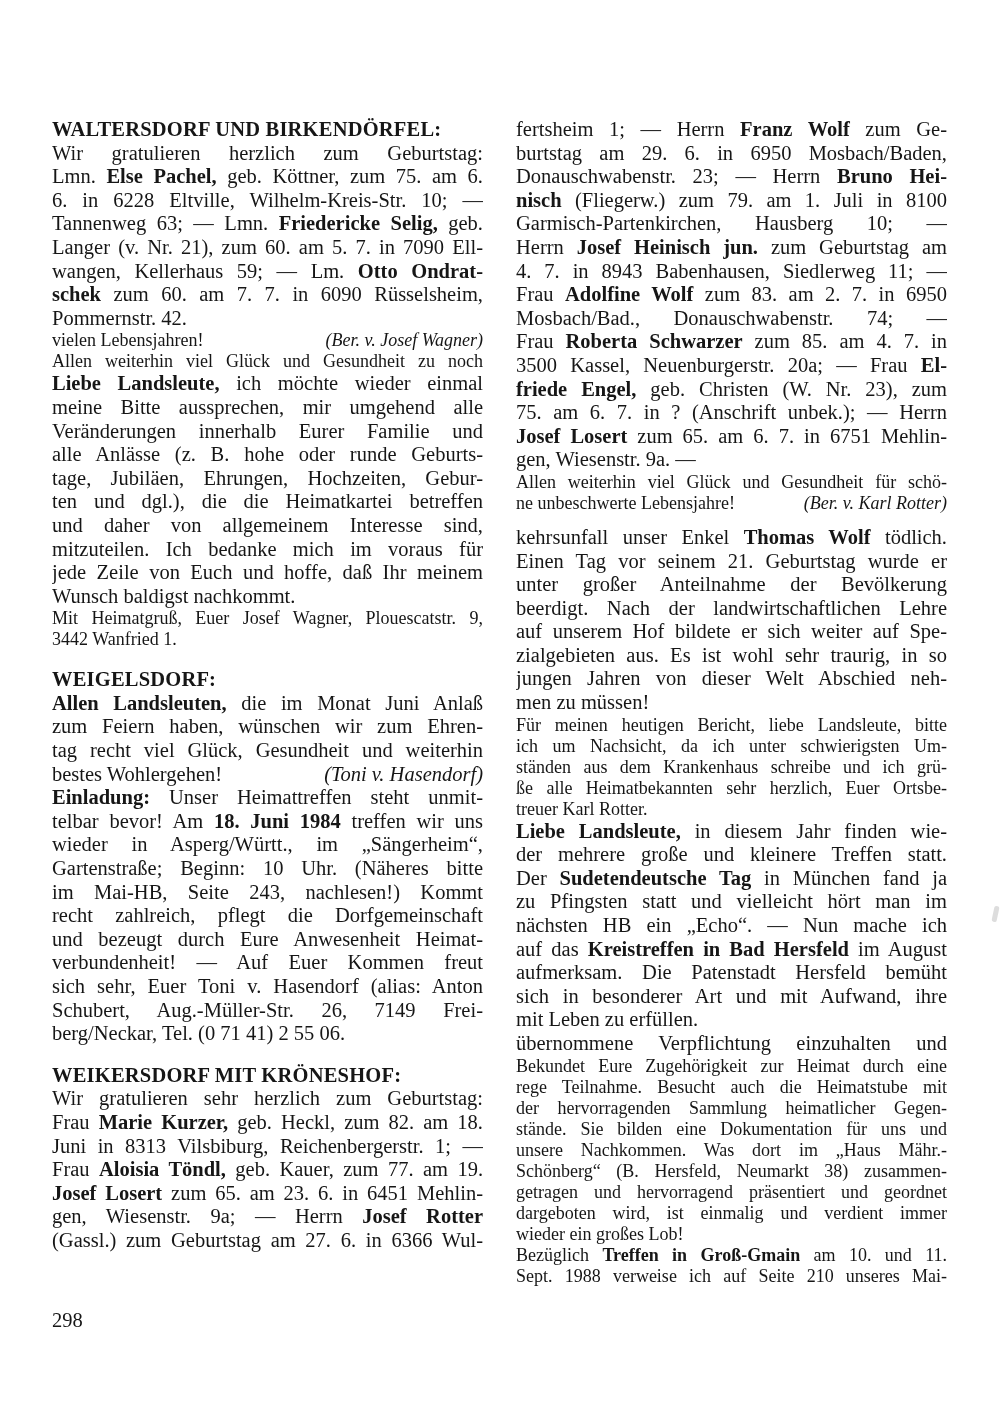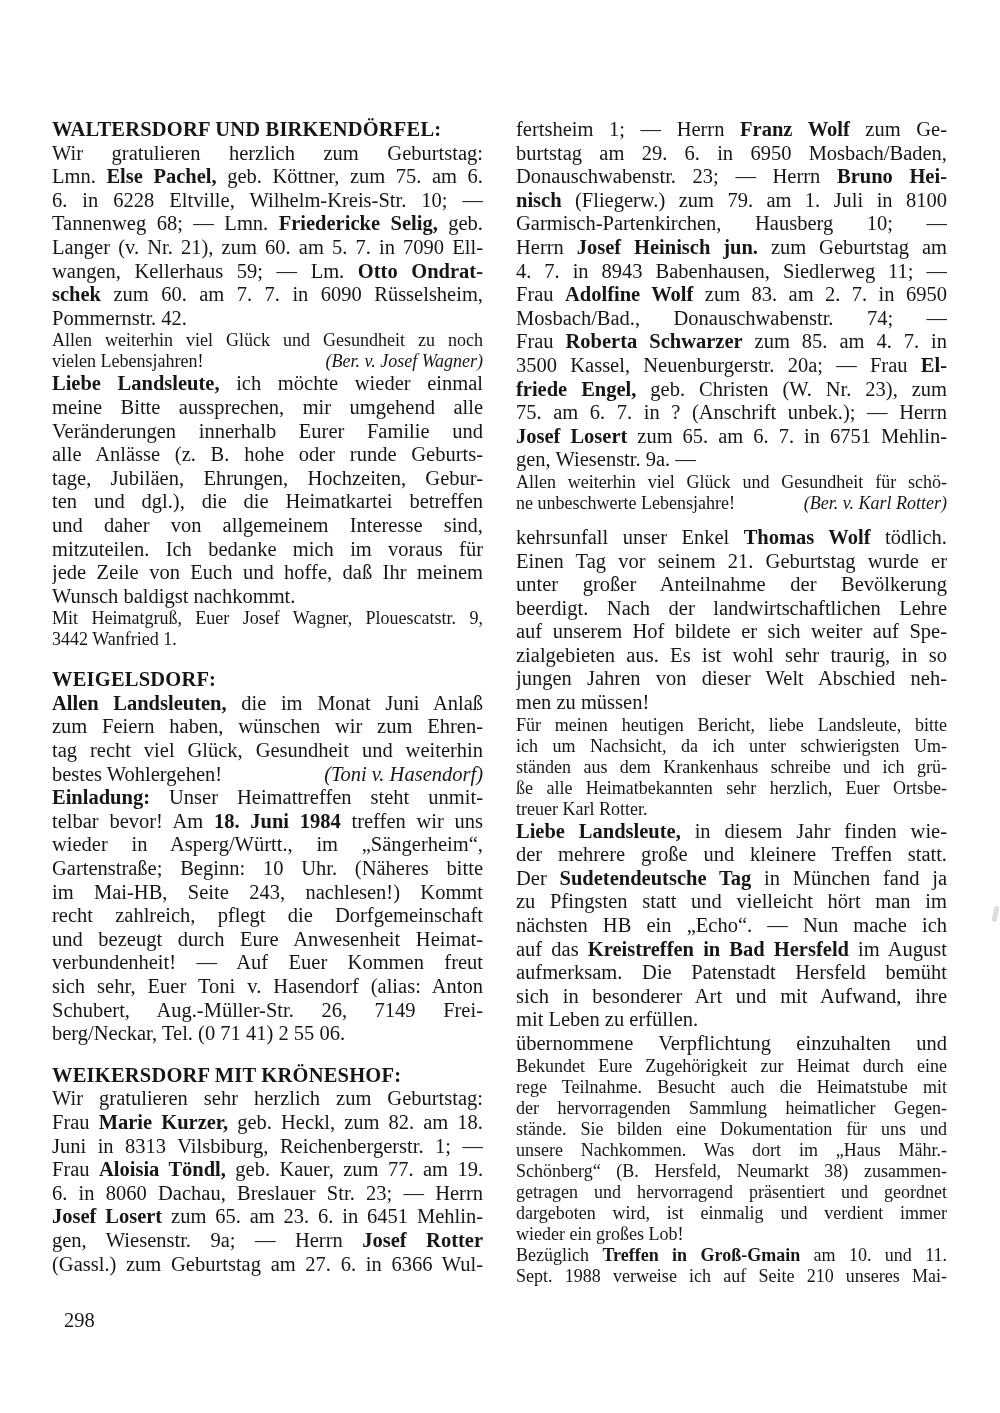--- a/index.html
+++ b/index.html
@@ -50,21 +50,21 @@
   }
   .line.split {
     display: flex;
     justify-content: space-between;
     align-items: baseline;
   }
   .b { font-weight: bold; }
   .i { font-style: italic; }
   .pagenum {
     position: absolute;
-    left: 64px;
+    left: 52px;
     top: 1308px;
     font-size: 20.5px;
     line-height: 24px;
     color: #161616;
   }
   .artifact {
     position: absolute;
     left: 993px;
     top: 906px;
     width: 5px;
@@ -81,32 +81,32 @@
 <div class="page">
   <div class="columns">
     <div class="col">
         <div class="block heading">
           <div class="line"><span class="b">WALTERSDORF UND BIRKENDÖRFEL:</span></div>
         </div>
         <div class="block main">
           <div class="line j"><span>Wir gratulieren herzlich zum Geburtstag:</span></div>
           <div class="line j"><span>Lmn. </span><span class="b">Else Pachel,</span><span> geb. Köttner, zum 75. am 6.</span></div>
           <div class="line j"><span>6. in 6228 Eltville, Wilhelm-Kreis-Str. 10; —</span></div>
-          <div class="line j"><span>Tannenweg 68; — Lmn. </span><span class="b">Friedericke Selig,</span><span> geb.</span></div>
+          <div class="line j"><span>Tannenweg 63; — Lmn. </span><span class="b">Friedericke Selig,</span><span> geb.</span></div>
           <div class="line j"><span>Langer (v. Nr. 21), zum 60. am 5. 7. in 7090 Ell-</span></div>
           <div class="line j"><span>wangen, Kellerhaus 59; — Lm. </span><span class="b">Otto Ondrat-</span></div>
           <div class="line j"><span class="b">schek</span><span> zum 60. am 7. 7. in 6090 Rüsselsheim,</span></div>
           <div class="line"><span>Pommernstr. 42.</span></div>
         </div>
         <div class="block small">
-          <div class="line j"><span>Allen weiterhin viel Glück und Gesundheit zu noch</span></div>
           <div class="line split">
             <span><span>vielen Lebensjahren!</span></span>
             <span><span class="i">(Ber. v. Josef Wagner)</span></span>
           </div>
+          <div class="line j"><span>Allen weiterhin viel Glück und Gesundheit zu noch</span></div>
         </div>
         <div class="block main">
           <div class="line j"><span class="b">Liebe Landsleute,</span><span> ich möchte wieder einmal</span></div>
           <div class="line j"><span>meine Bitte aussprechen, mir umgehend alle</span></div>
           <div class="line j"><span>Veränderungen innerhalb Eurer Familie und</span></div>
           <div class="line j"><span>alle Anlässe (z. B. hohe oder runde Geburts-</span></div>
           <div class="line j"><span>tage, Jubiläen, Ehrungen, Hochzeiten, Gebur-</span></div>
           <div class="line j"><span>ten und dgl.), die die Heimatkartei betreffen</span></div>
           <div class="line j"><span>und daher von allgemeinem Interesse sind,</span></div>
           <div class="line j"><span>mitzuteilen. Ich bedanke mich im voraus für</span></div>
@@ -143,21 +143,20 @@
           <div class="line"><span>berg/Neckar, Tel. (0 71 41) 2 55 06.</span></div>
         </div>
         <div class="block heading" style="margin-top: 18px;">
           <div class="line"><span class="b">WEIKERSDORF MIT KRÖNESHOF:</span></div>
         </div>
         <div class="block main">
           <div class="line j"><span>Wir gratulieren sehr herzlich zum Geburtstag:</span></div>
           <div class="line j"><span>Frau </span><span class="b">Marie Kurzer,</span><span> geb. Heckl, zum 82. am 18.</span></div>
           <div class="line j"><span>Juni in 8313 Vilsbiburg, Reichenbergerstr. 1; —</span></div>
           <div class="line j"><span>Frau </span><span class="b">Aloisia Töndl,</span><span> geb. Kauer, zum 77. am 19.</span></div>
-          <div class="line j"><span>6. in 8060 Dachau, Breslauer Str. 23; — Herrn</span></div>
           <div class="line j"><span class="b">Josef Losert</span><span> zum 65. am 23. 6. in 6451 Mehlin-</span></div>
           <div class="line j"><span>gen, Wiesenstr. 9a; — Herrn </span><span class="b">Josef Rotter</span></div>
           <div class="line j"><span>(Gassl.) zum Geburtstag am 27. 6. in 6366 Wul-</span></div>
         </div>
       </div>
     <div class="col">
         <div class="block main">
           <div class="line j"><span>fertsheim 1; — Herrn </span><span class="b">Franz Wolf</span><span> zum Ge-</span></div>
           <div class="line j"><span>burtstag am 29. 6. in 6950 Mosbach/Baden,</span></div>
           <div class="line j"><span>Donauschwabenstr. 23; — Herrn </span><span class="b">Bruno Hei-</span></div>

